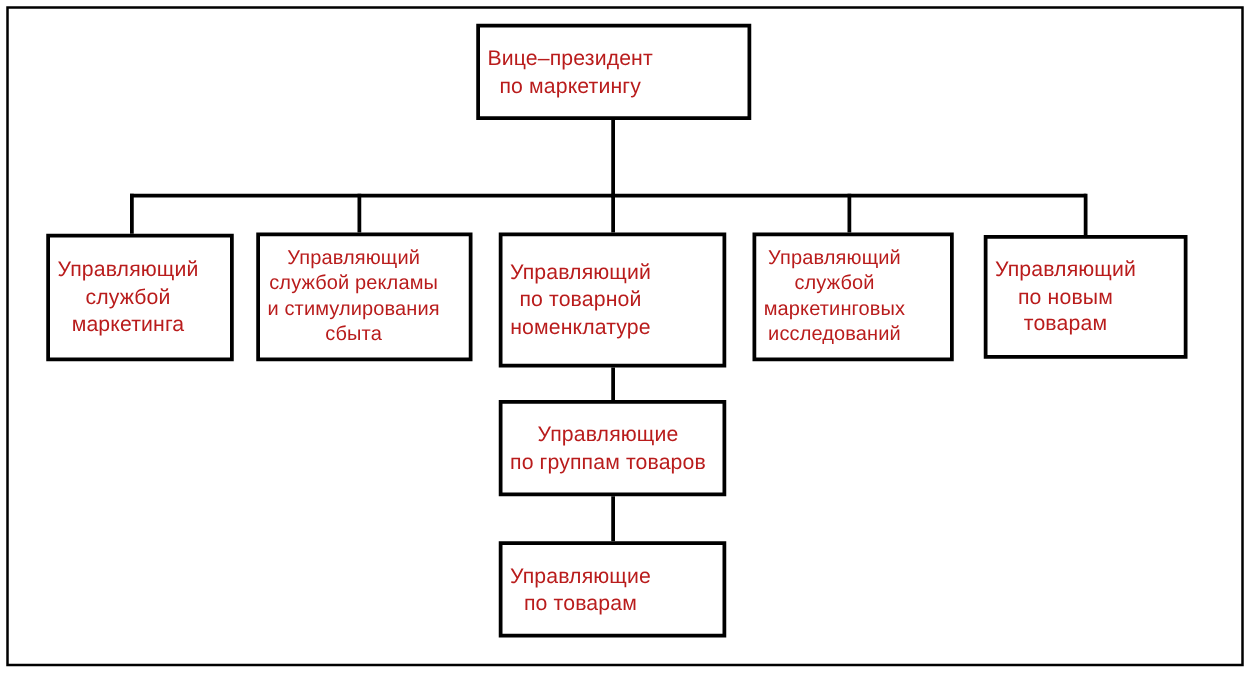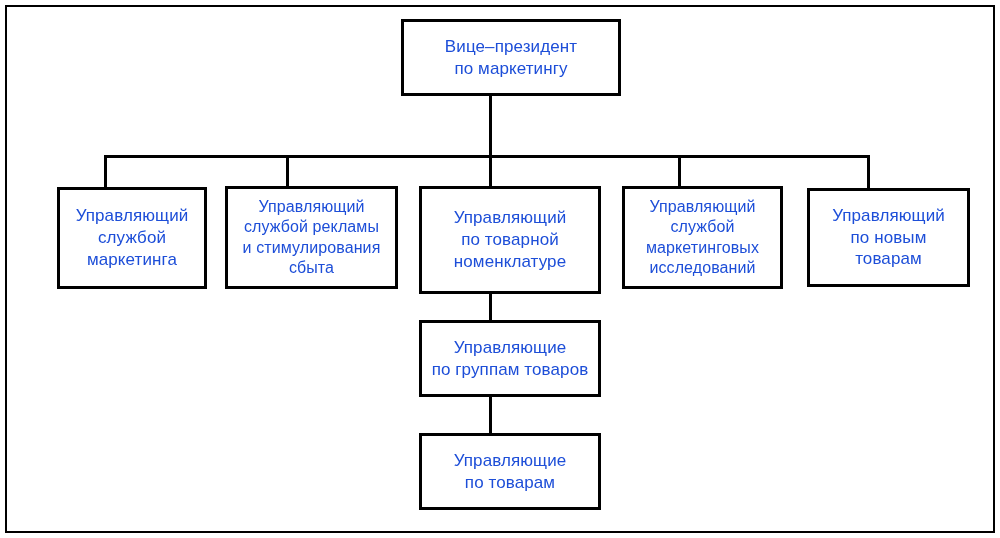--- a/index.html
+++ b/index.html
@@ -37,25 +37,24 @@
     background: #000000;
   }
   
   .node {
     position: absolute;
     box-sizing: border-box;
     border: 3px solid #000000;
     background: #ffffff;
     display: flex;
     align-items: center;
-    justify-content: center;
+    justify-content: flex-start;
     text-align: center;
-    color: #1d4ed8;
+    color: #b91c1c;
     z-index: 5;
-    margin-left: 20px;
   }
   .node-label {
     display: block;
     white-space: pre-line;
     line-height: 1.28;
     font-size: 17px;
     letter-spacing: 0.1px;
     padding: 0 6px;
   }
   .node.small .node-label { font-size: 16px; }

